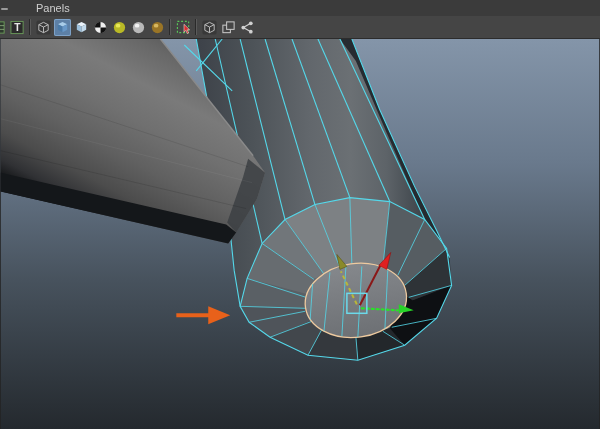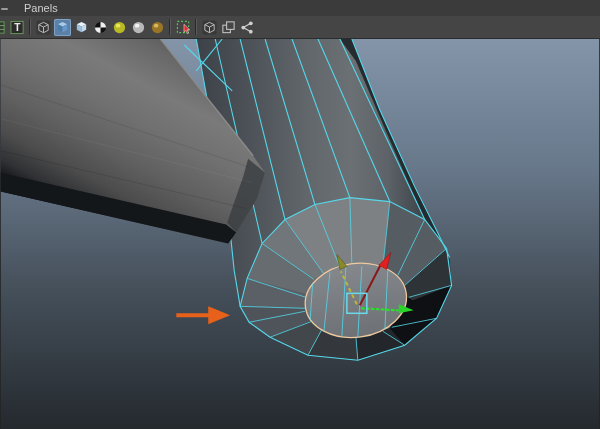--- a/index.html
+++ b/index.html
@@ -2,21 +2,21 @@
 <html style="--menubar-bg: #3b3b3b; --toolbar-bg: #454545; --bg-top: #8495a9; --bg-mid1: #69798c; --bg-mid2: #47525d; --bg-bottom: #24292e; --wireframe: #54d8ea; --face-outline: #eeca9f; --axis-x: #e02020; --axis-x-line: #8a1818; --axis-y: #2ae02a; --axis-z: #b9b838; --manip-center: #6cd9ea; --annotation: #e8611a;"><head>
 <meta charset="utf-8">
 <style>
   html,body{margin:0;padding:0;background:#222;}
   #app{position:relative;width:600px;height:429px;overflow:hidden;
        font-family:"Liberation Sans",sans-serif;-webkit-font-smoothing:antialiased;}
   
   #menubar{position:absolute;left:0;top:0;width:600px;height:16px;
            background:var(--menubar-bg,#3b3b3b);display:flex;align-items:center;}
   #menu-fragment{width:7px;height:2px;background:#9a9a9a;margin-left:1px;margin-top:2px;border-radius:1px;}
-  .menu-item{color:#cfcfcf;font-size:11px;padding:0 8px;margin-left:8px;line-height:16px;}
+  .menu-item{color:#cfcfcf;font-size:11px;padding:0 8px;margin-left:20px;line-height:16px;}
   
   #toolbar{position:absolute;left:0;top:16px;width:600px;height:22px;
            background:var(--toolbar-bg,#454545);border-bottom:1px solid #2c2c2c;
            display:flex;align-items:center;padding-left:0;}
   .tb{width:17px;height:17px;margin:0 1px;border-radius:2px;display:flex;
       align-items:center;justify-content:center;background:transparent;}
   .tb svg{display:block;}
   .tb.active{background:#5d80a6;box-shadow:inset 0 0 0 1px #7ea2c8;}
   .tb.partial{margin-left:-10px;}
   .sep{width:3px;height:16px;margin:0 2px;

